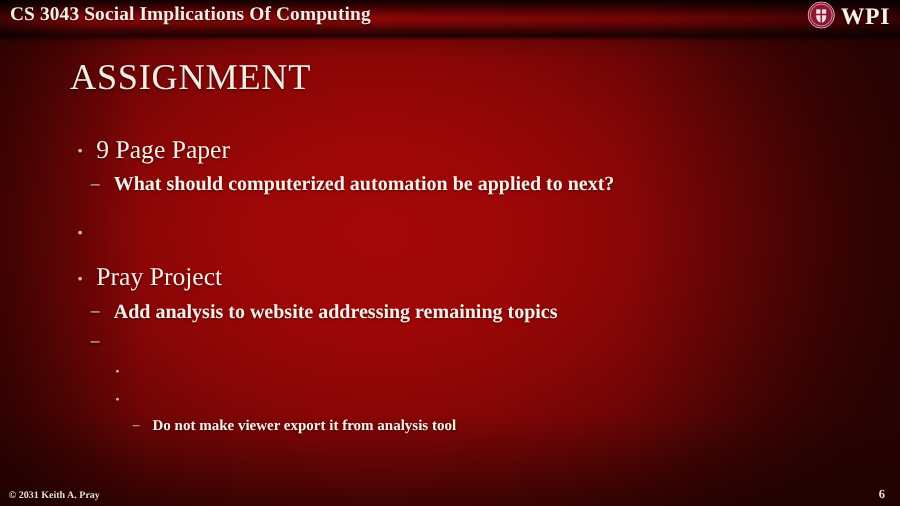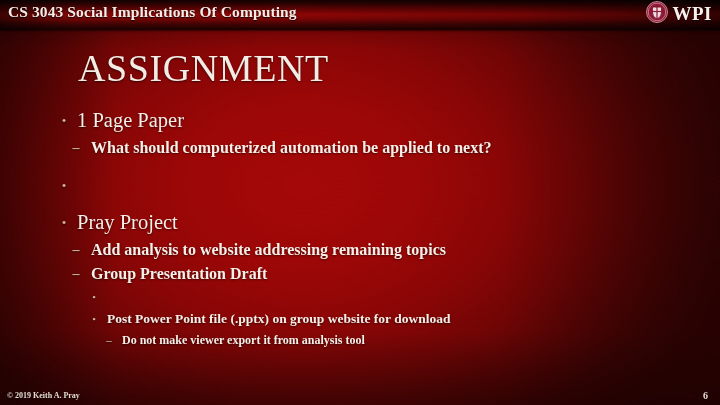--- a/index.html
+++ b/index.html
@@ -95,26 +95,25 @@
     color: #f6f1ec;
     letter-spacing: 0.5px;
     line-height: 1;
     text-shadow: 0 1px 1px rgba(0,0,0,0.8);
   }
   
   #slide-title {
     position: absolute;
     left: 56px;
     top: 46px;
-    font-size: 38px;
+    font-size: 29px;
     color: #f3ece4;
     letter-spacing: 0.6px;
     text-shadow: 0 1px 2px rgba(0,0,0,0.6);
     white-space: nowrap;
-    margin-left: 22px;
   }
   
   #bullets {
     position: absolute;
     left: 0;
     top: 105px;
     right: 0;
   }
   .bl {
     position: relative;
@@ -235,21 +234,21 @@
       <span id="wpi-wordmark">WPI</span>
     </div>
   </div>
 
   <div id="slide-title">ASSIGNMENT</div>
 
   <div id="bullets">
 
     <div class="bl lv1">
       <span class="mk">•</span>
-      <span>1 Page Paper</span>
+      <span>9 Page Paper</span>
     </div>
 
     <div class="bl lv2">
       <span class="mk">–</span>
       <span>What should computerized automation be applied to next?</span>
     </div>
 
     <div class="gap-md"></div>
 
     <div class="bl lv1">
@@ -263,36 +262,34 @@
       <span>Pray Project</span>
     </div>
 
     <div class="bl lv2">
       <span class="mk">–</span>
       <span>Add analysis to website addressing remaining topics</span>
     </div>
 
     <div class="bl lv2">
       <span class="mk">–</span>
-      <span>Group Presentation Draft</span>
     </div>
 
     <div class="bl lv3">
       <span class="mk">•</span>
     </div>
 
     <div class="bl lv3">
       <span class="mk">•</span>
-      <span>Post Power Point file (.pptx) on group website for download</span>
     </div>
 
     <div class="bl lv4">
       <span class="mk">–</span>
       <span>Do not make viewer export it from analysis tool</span>
     </div>
 
   </div>
 
-  <div id="footer-copyright">© 2019 Keith A. Pray</div>
+  <div id="footer-copyright">© 2031 Keith A. Pray</div>
 
   <div id="footer-pagenum">6</div>
 
 </div>
 
 </body></html>

